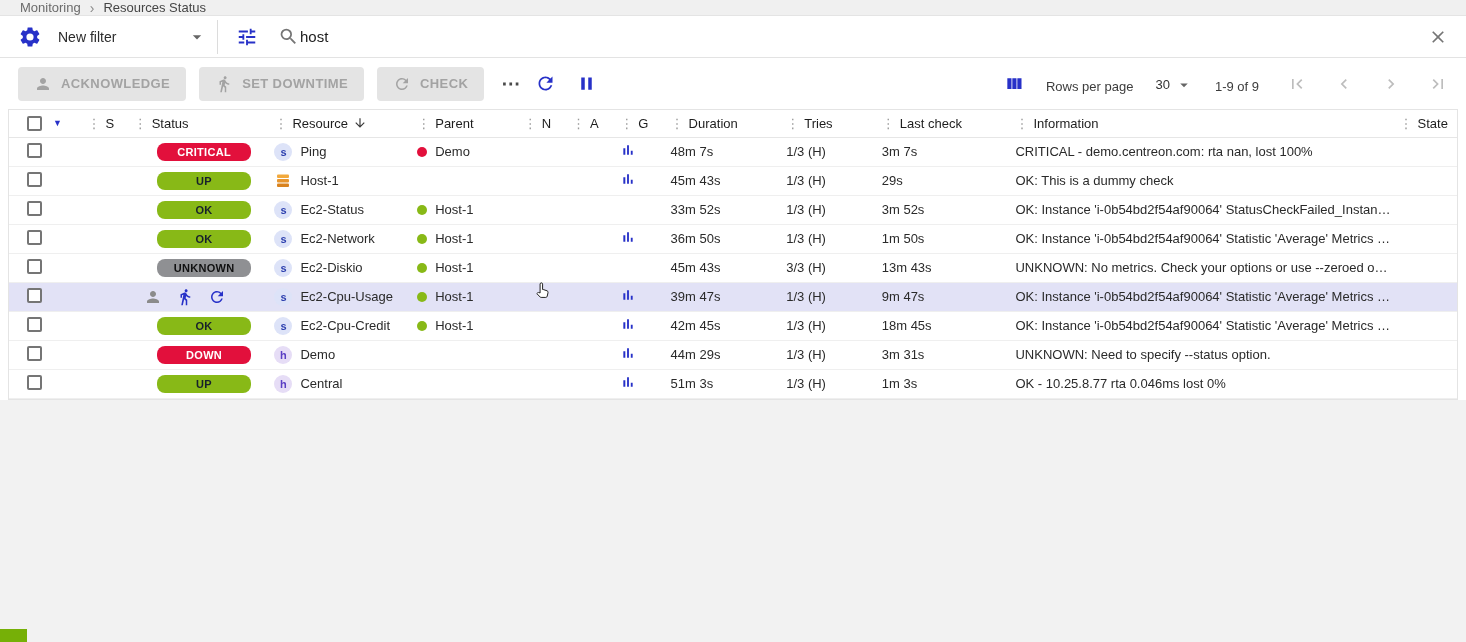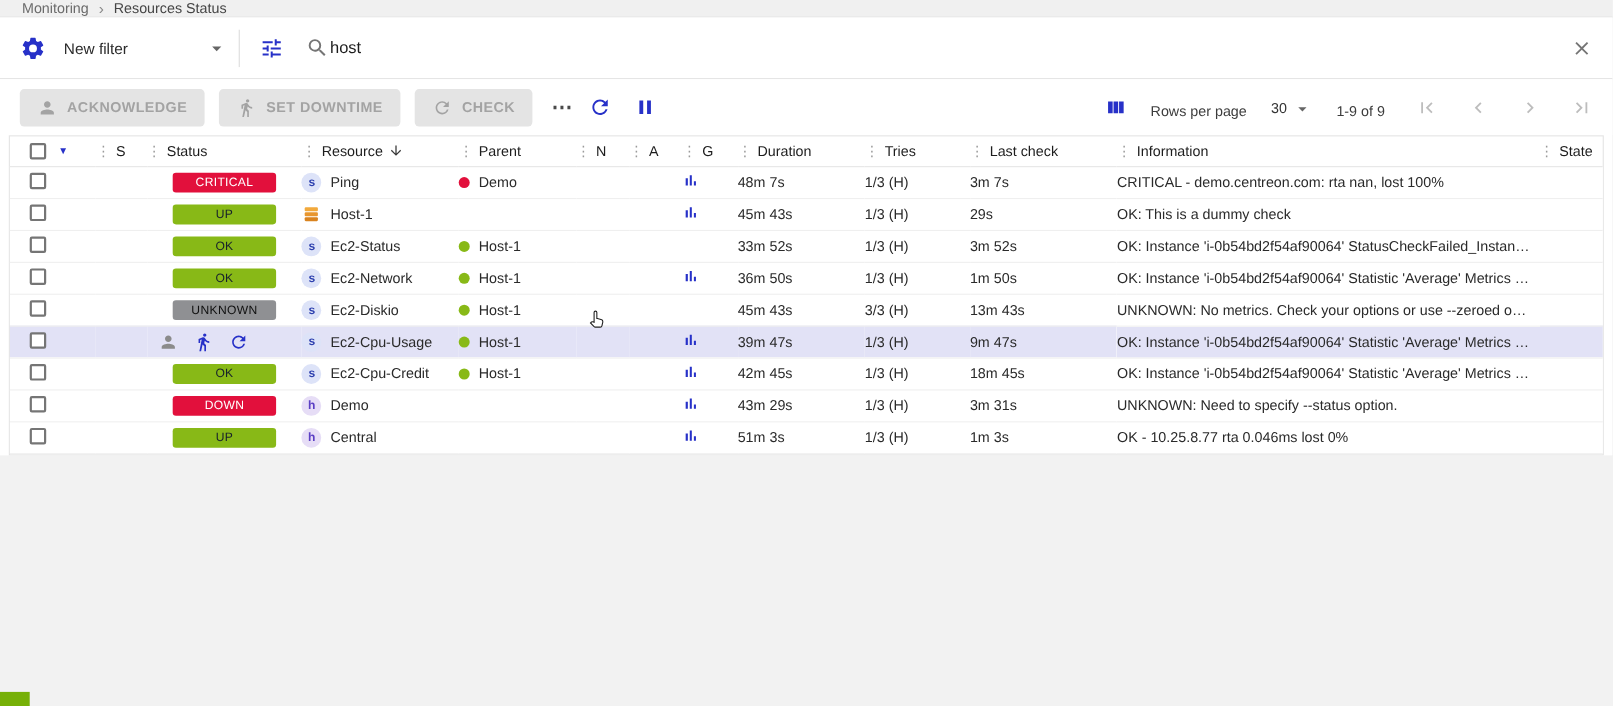--- a/index.html
+++ b/index.html
@@ -11,21 +11,21 @@
 
   
   .breadcrumb{height:16px;background:#f0f0f0;border-bottom:1px solid #e4e4e4;display:flex;align-items:center;gap:9px;padding:0 20px;font-size:13px;color:#6b6b6b}
   .crumb-current{color:#454545}
   .crumb-sep{color:#8a8a8a;font-size:14px}
 
   
   .content{background:#fff}
 
   
-  .filter-bar{height:56px;display:flex;align-items:center;padding:0 18px;border-bottom:1px solid #e3e3e3;background:#fff}
+  .filter-bar{height:42px;display:flex;align-items:center;padding:0 18px;border-bottom:1px solid #e3e3e3;background:#fff}
   .icon-btn{display:inline-flex;align-items:center;justify-content:center;background:none;border:none;cursor:pointer}
   .filter-select{display:flex;align-items:center;justify-content:space-between;width:160px;margin-left:16px;padding-right:10px;height:34px;border-right:1px solid #dcdcdc;font-size:14px;color:#2b2b2b;cursor:pointer}
   .caret{color:#666;display:inline-flex}
   .tune{margin:0 16px 0 18px}
   .search-wrap{display:flex;align-items:center;flex:1;gap:1px;margin-left:4px}
   .search-input{border:none;outline:none;font-size:15px;color:#1c1c1c;flex:1;background:transparent;font-family:inherit}
 
   
   .toolbar{height:51px;display:flex;align-items:center;padding:0 18px;background:#fff}
   .action-btn{display:flex;align-items:center;gap:9px;height:34px;padding:0 16px;background:#e4e4e4;border:none;border-radius:4px;color:#a3a3a3;font-size:13px;font-weight:700;letter-spacing:.4px;margin-right:13px;font-family:inherit;cursor:default}
@@ -45,21 +45,21 @@
   .th-inner{display:flex;align-items:center;gap:5px}
   .kebab{color:#9a9a9a;font-size:13px;font-weight:400;cursor:grab}
   .sortcaret{font-size:9px;color:#2731c8;margin-left:6px}
   .sort-arrow svg{width:14px;height:14px;color:#3a3a3a}
   tbody tr{height:29px;border-bottom:1px solid #efefef;background:#fff}
   tbody tr.hovered{background:#e2e2f6}
   td{vertical-align:middle}
   .c-select,th.c-select{padding-left:18px}
   .checkbox{width:15px;height:15px;border:2px solid #757575;border-radius:2px;display:inline-block;background:#fff}
   .c-status{text-align:center}
-  .pill{display:inline-block;min-width:94px;padding:3px 0;border-radius:3px;text-align:center;font-size:11px;font-weight:400;letter-spacing:.3px}
+  .pill{display:inline-block;min-width:94px;padding:3px 0;border-radius:8px;text-align:center;font-size:11px;font-weight:700;letter-spacing:.3px}
   .pill.critical,.pill.down{background:#e2103c;color:#fff}
   .pill.up,.pill.ok{background:#88b917;color:#17212b}
   .pill.unknown{background:#8f9093;color:#101010}
   .cellflex{display:flex;align-items:center;gap:8px}
   .rtype{width:18px;height:18px;border-radius:50%;display:inline-flex;align-items:center;justify-content:center;font-size:11px;font-weight:700;flex:none}
   .rtype.service{background:#dde3f8;color:#2c3fae}
   .rtype.host{background:#e6ddf6;color:#5b3fc4}
   .rtype.stack{background:none;border-radius:0}
   .dot{width:10px;height:10px;border-radius:50%;flex:none}
   .dot.down{background:#e2103c}
@@ -533,21 +533,21 @@
             <td class="c-parent">
               <span class="cellflex"></span>
             </td>
             <td class="c-n"></td>
             <td class="c-a"></td>
             <td class="c-g"><span class="graph">
                 <svg viewBox="0 0 24 24">
                   <path fill="currentColor" d="M5 9.2h3V19H5V9.2zM10.6 5h2.8v14h-2.8V5zm5.6 8H19v6h-2.8v-6z"></path>
                 </svg>
               </span></td>
-            <td class="c-duration">43m 29s</td>
+            <td class="c-duration">44m 29s</td>
             <td class="c-tries">1/3 (H)</td>
             <td class="c-lastcheck">3m 31s</td>
             <td class="c-info">UNKNOWN: Need to specify --status option.</td>
             <td class="c-state"></td>
           </tr>
           <tr class="row">
             <td class="c-select"><span class="checkbox"></span></td>
             <td class="c-s"></td>
             <td class="c-status"><span class="pill up">UP</span></td>
             <td class="c-resource">

